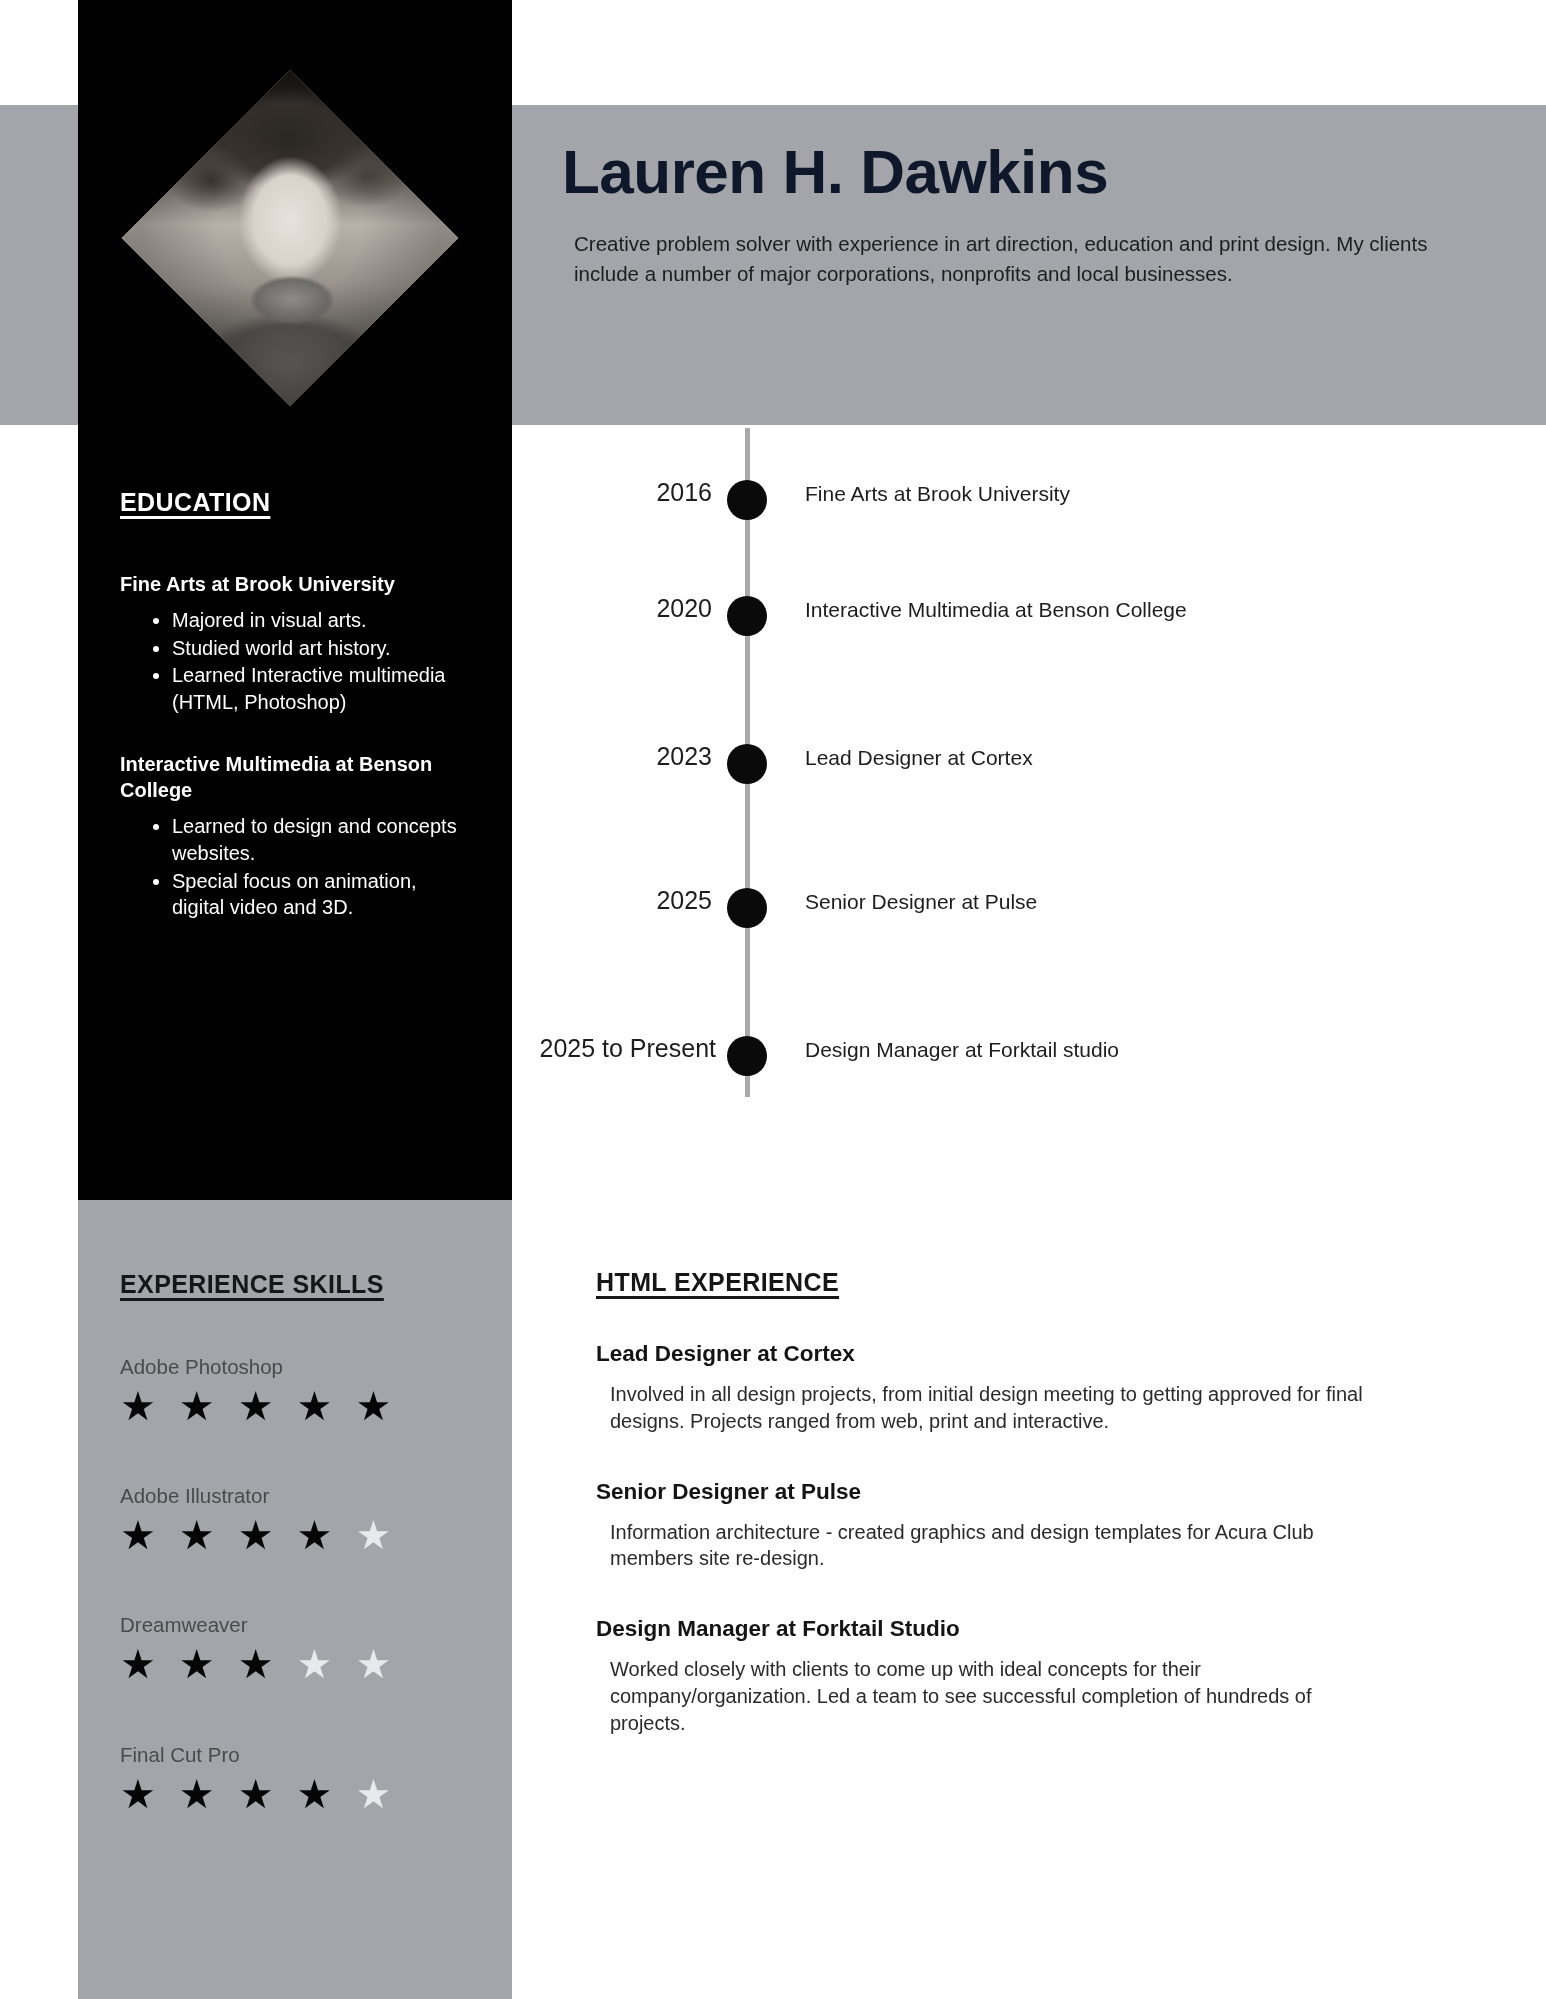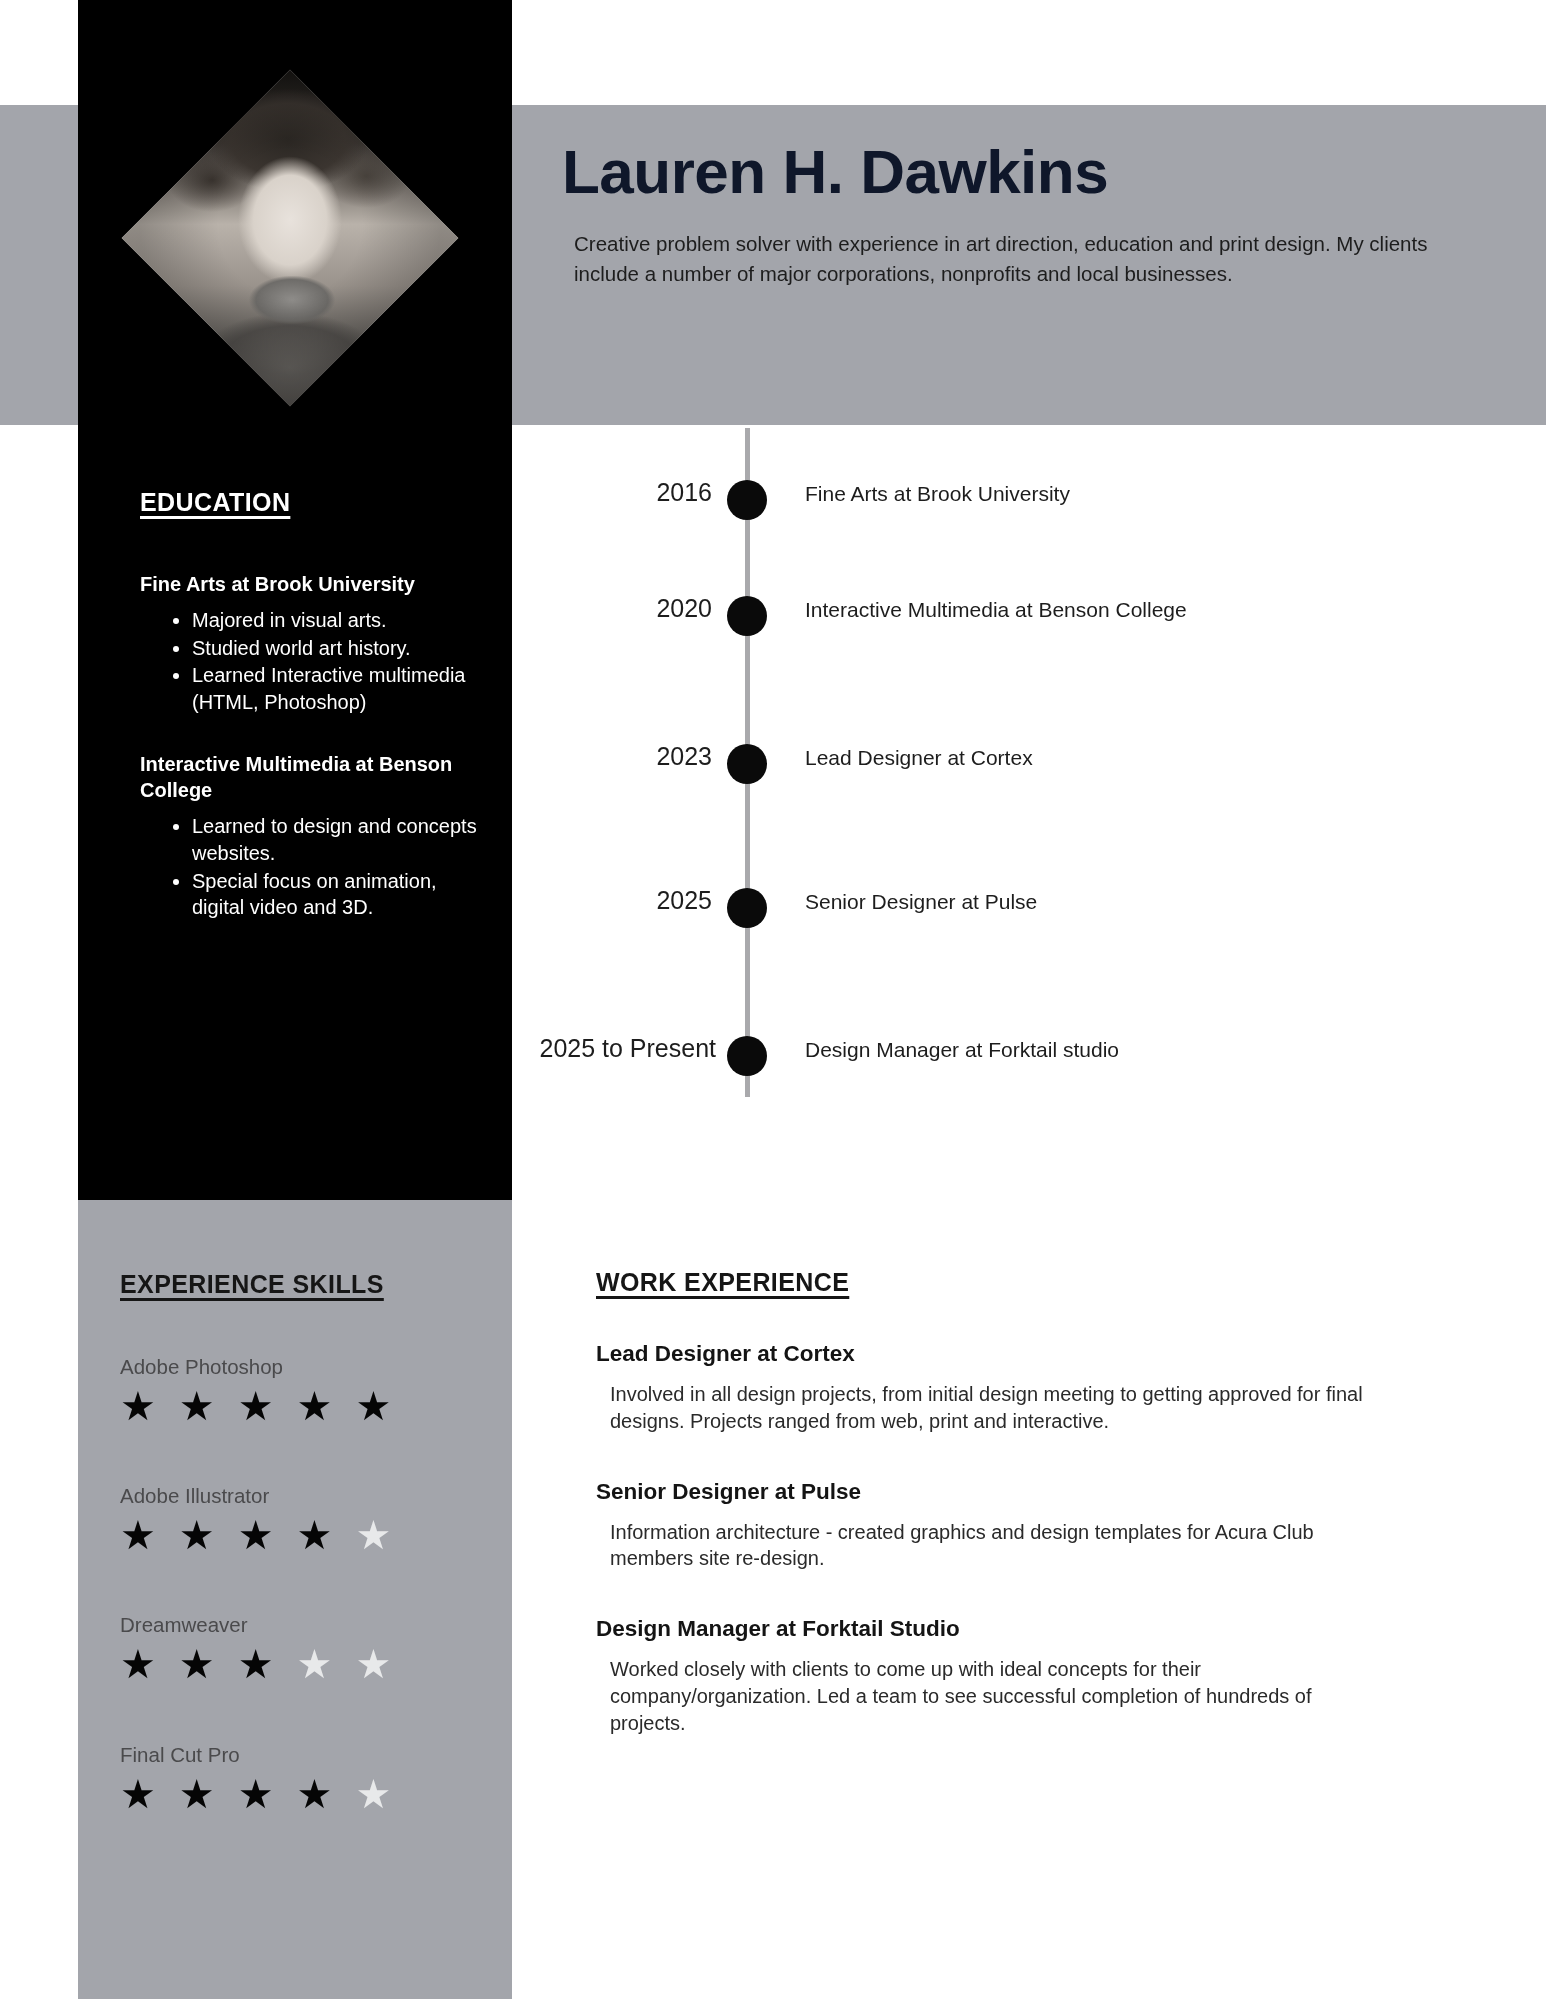--- a/index.html
+++ b/index.html
@@ -132,21 +132,20 @@
   .sec-title.dark  { color: #161616; }
 
   
   .edu-block {
     position: absolute;
     left: 120px;
     top: 488px;
     width: 352px;
     z-index: 5;
     color: #ffffff;
-    margin-left: 20px;
   }
   .edu-head {
     font-size: 20px;
     font-weight: 700;
     color: #ffffff;
     line-height: 1.3;
     margin: 0;
   }
   .edu-entry { margin-top: 0; }
   .edu-entry.first { margin-top: 54px; }
@@ -368,21 +367,21 @@
     </div>
 
     <div class="tl-item" style="top:606px">
       <div class="tl-year" style="width:190px;right:744px">2025 to Present</div>
       <div class="tl-dot"></div>
       <div class="tl-label">Design Manager at Forktail studio</div>
     </div>
   </div>
 
   <div class="work-block">
-    <div class="sec-title dark">WORK EXPERIENCE</div>
+    <div class="sec-title dark">HTML EXPERIENCE</div>
 
     <div class="job">
       <p class="job-title">Lead Designer at Cortex</p>
       <p class="job-desc">Involved in all design projects, from initial design meeting to getting approved for final designs. Projects ranged from web, print and interactive.</p>
     </div>
     <div class="job">
       <p class="job-title">Senior Designer at Pulse</p>
       <p class="job-desc">Information architecture - created graphics and design templates for Acura Club members site re-design.</p>
     </div>
     <div class="job">

